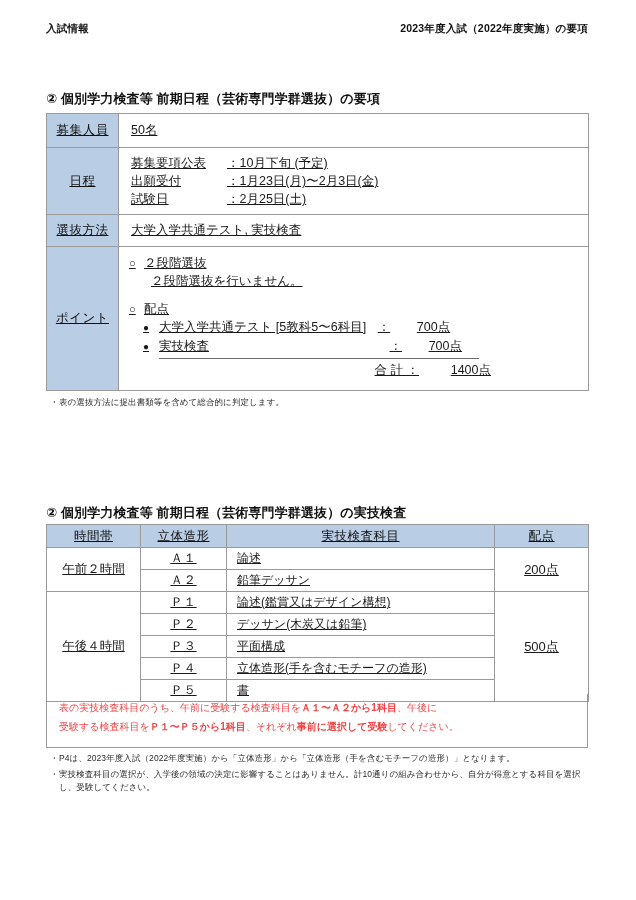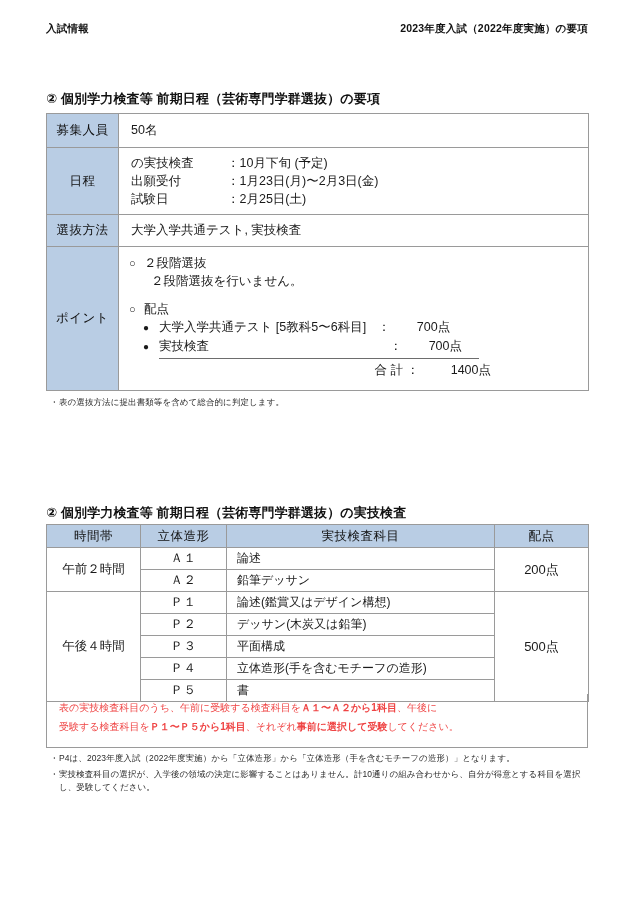--- a/index.html
+++ b/index.html
@@ -59,20 +59,21 @@
     border-collapse: collapse;
     table-layout: fixed;
     font-size: 12px;
     color: #1a1a1a;
   }
   .tbl td, .tbl th {
     border: 1px solid #9a9a9a;
     padding: 0;
     vertical-align: middle;
     font-weight: normal;
+    text-decoration: underline;
   }
   .hdr-cell {
     background: #b9cde4;
     text-align: center;
     font-weight: 700;
     font-size: 12.5px;
     letter-spacing: .04em;
     color: #111;
   }
 
@@ -288,21 +289,21 @@
       <tr class="r-capacity">
         <td class="hdr-cell lbl">募集人員</td>
         <td class="body-cell">50名</td>
       </tr>
 
       <tr class="r-schedule">
         <td class="hdr-cell lbl">日程</td>
         <td class="body-cell">
           <div class="schedule-list">
             <div class="schedule-row">
-              <span class="sk">の実技検査</span>
+              <span class="sk">募集要項公表</span>
               <span class="sv">：10月下旬 (予定)</span>
             </div>
             <div class="schedule-row">
               <span class="sk">出願受付</span>
               <span class="sv">：1月23日(月)〜2月3日(金)</span>
             </div>
             <div class="schedule-row">
               <span class="sk">試験日</span>
               <span class="sv">：2月25日(土)</span>
             </div>

